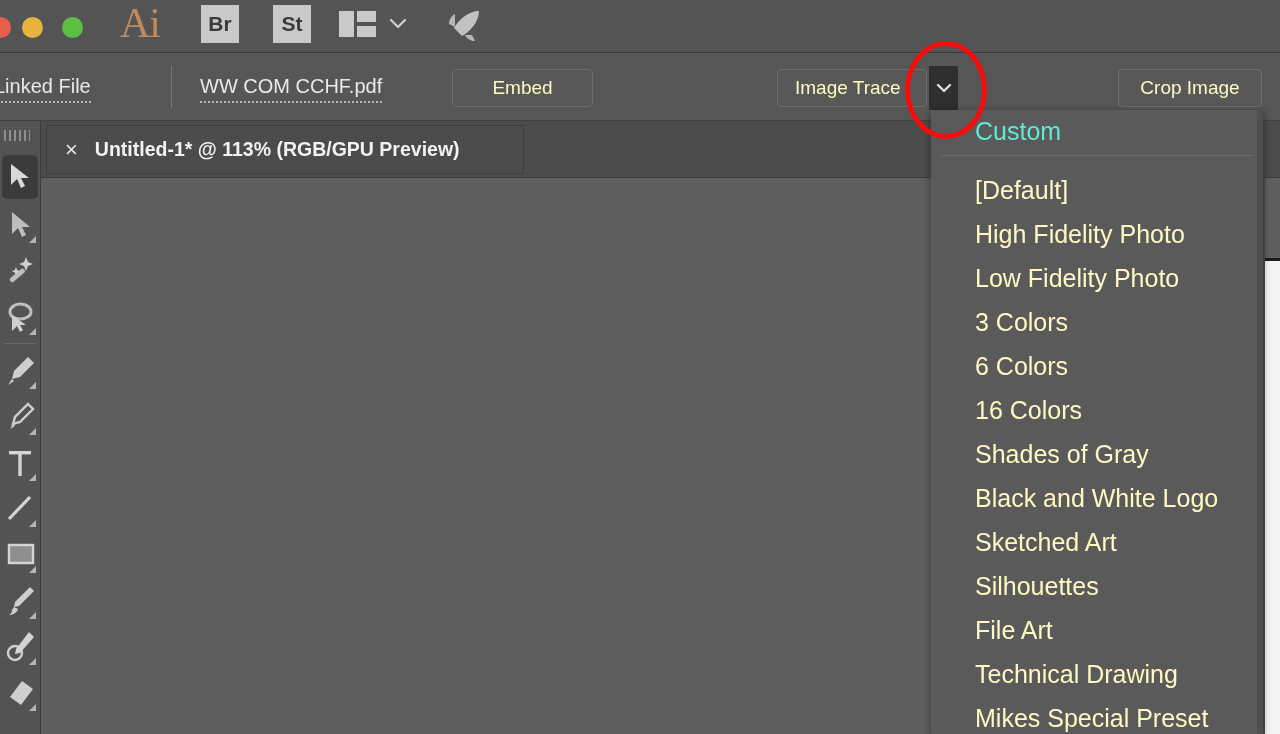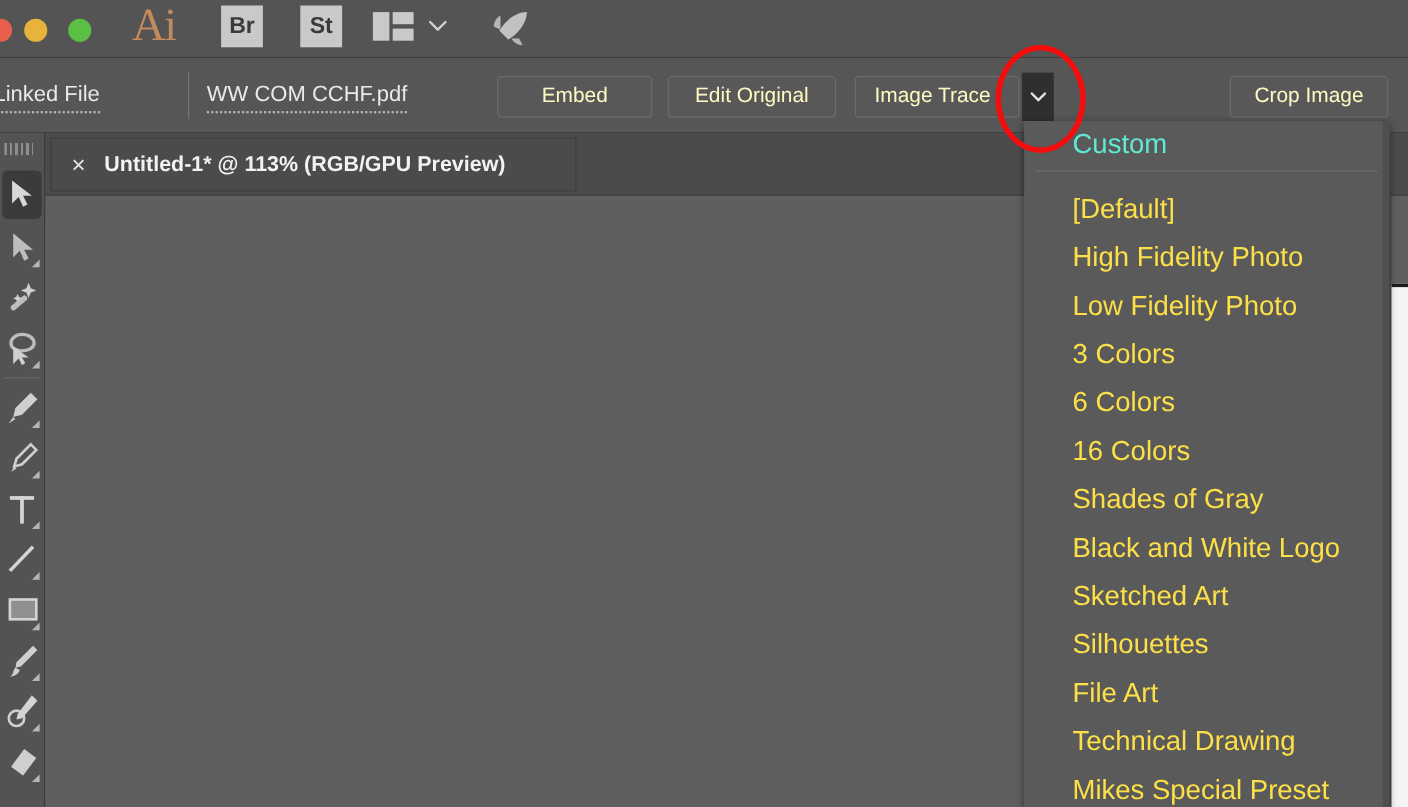--- a/index.html
+++ b/index.html
@@ -72,21 +72,21 @@
   }
   .ctl-label {
     position: absolute; top: 74px;
     font-size: 20px; color: #e9e9e9;
     border-bottom: 2px dotted #b9b9b9;
     padding-bottom: 3px;
     line-height: 24px;
     white-space: nowrap;
   }
   .ctl-label.linked { left: -6px; }
-  .ctl-label.fname  { left: 188px; }
+  .ctl-label.fname  { left: 200px; }
 
   .ctl-sep {
     position: absolute; left: 171px; top: 66px;
     width: 1px; height: 42px; background: #777;
   }
 
   .btn {
     position: absolute; top: 69px; height: 38px;
     background: #585858;
     border: 1px solid #6e6e6e;
@@ -193,21 +193,21 @@
     white-space: nowrap;
   }
   .menu-sep {
     position: absolute; left: 10px; top: 45px; width: 312px; height: 1px;
     background: #6e6e6e;
   }
   .menu-list { position: absolute; left: 0; top: 58px; width: 332px; }
   .menu-item {
     height: 44px; padding-left: 44px;
     display: flex; align-items: center;
-    font-size: 25px; color: #fde047;
+    font-size: 25px; color: #fef9c3;
     white-space: nowrap;
   }
   .menu-scroll {
     position: absolute; right: 0; top: 0; width: 6px; height: 624px;
     background: #4f4f4f;
   }
 </style>
 </head>
 <body>
 
@@ -244,21 +244,20 @@
     </div>
   </div>
 
   <div class="controlbar"></div>
 
   <div class="ctl-label linked">Linked File</div>
   <div class="ctl-sep"></div>
   <div class="ctl-label fname">WW COM CCHF.pdf</div>
 
   <div class="btn embed">Embed</div>
-  <div class="btn edit">Edit Original</div>
   <div class="btn trace">Image Trace</div>
 
   <div class="trace-caret">
     <svg width="18" height="18" viewBox="0 0 18 18">
       <polyline points="3,6 9,12 15,6" fill="none" stroke="#e6e6e6" stroke-width="2.2" stroke-linecap="round" stroke-linejoin="round"></polyline>
     </svg>
   </div>
 
   <div class="btn crop">Crop Image</div>
 

